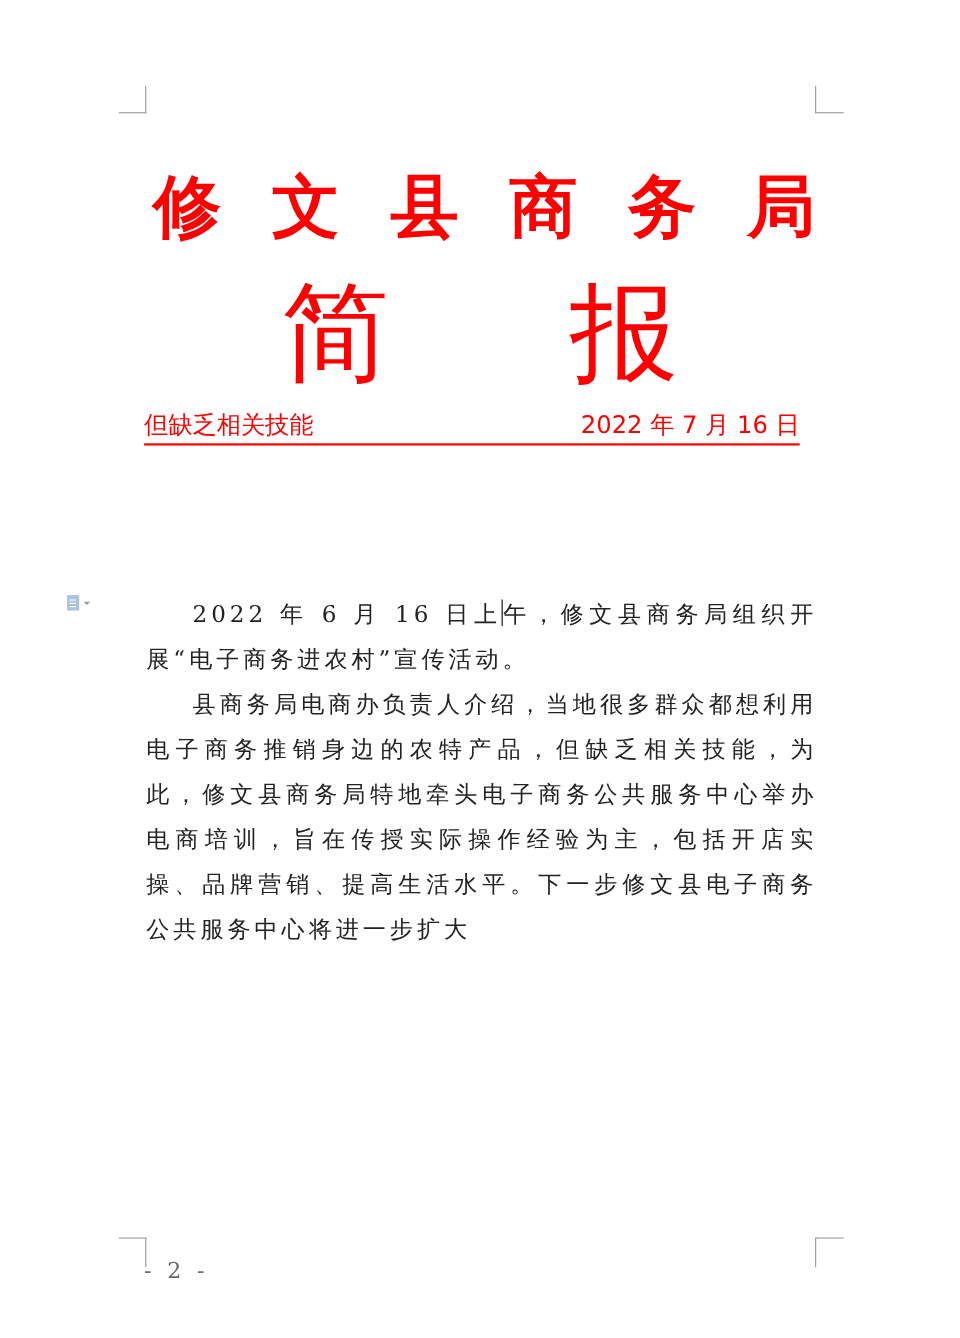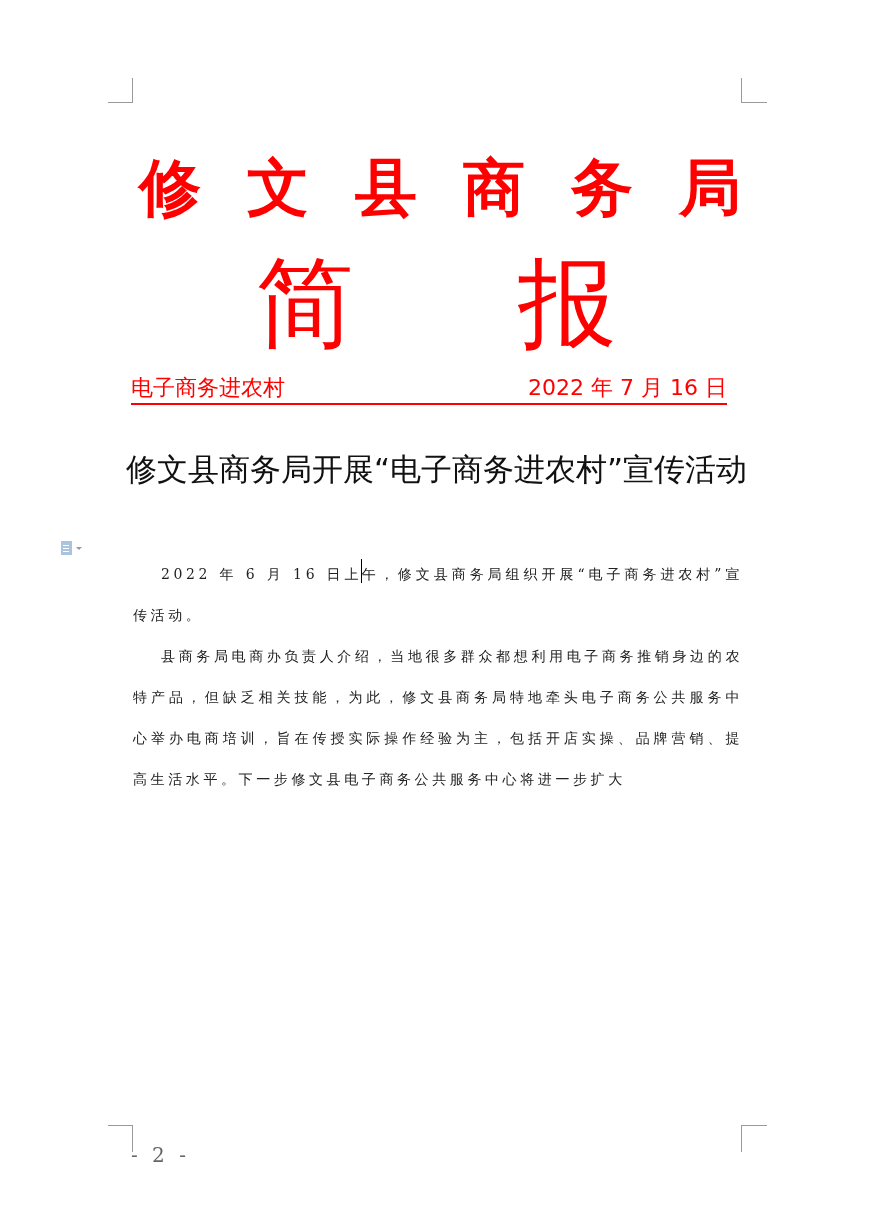--- a/index.html
+++ b/index.html
@@ -22,21 +22,21 @@
   .meta-row { position: absolute; left: 131px; top: 372px; width: 596px; height: 32px; color: #ff0000;
               font-family: "DejaVu Sans", sans-serif; font-size: 22px; line-height: 32px; }
   .meta-left { position: absolute; left: 0; top: 0; }
   .meta-right { position: absolute; right: 0; top: 0; }
   .red-rule { position: absolute; left: 131px; top: 403px; width: 596px; height: 2px; background: #ff0000; }
 
   .headline { position: absolute; left: 120px; top: 448px; width: 633px; text-align: center; color: #111;
               font-family: "DejaVu Sans", sans-serif; font-size: 31px; line-height: 42px; }
 
   .body-text { position: absolute; left: 133px; top: 538px; width: 610px; color: #222;
-               font-family: "DejaVu Serif", serif; font-size: 14px; line-height: 41px; letter-spacing: 3.6px; text-align: justify; margin-top: 16px; }
+               font-family: "DejaVu Serif", serif; font-size: 21px; line-height: 41px; letter-spacing: 3.6px; text-align: justify; }
   .body-text p { margin: 0; text-indent: 2em; }
   .caret { display: inline-block; width: 0; height: 24px; border-left: 1.5px solid #000; vertical-align: -4px; margin: 0 -1px; }
 
   .para-icon { position: absolute; left: 61px; top: 540px; width: 30px; height: 16px; display: flex; align-items: center; gap: 4px; }
   .para-icon .doc { width: 11px; height: 14px; background: #aac4e0; position: relative; }
   .para-icon .doc::before { content: ""; position: absolute; left: 2px; top: 4px; width: 6px; height: 1px; background: #fff; box-shadow: 0 3px 0 #fff, 0 6px 0 #fff; }
   .para-icon .arrow { width: 0; height: 0; border-left: 3px solid transparent; border-right: 3px solid transparent; border-top: 3px solid #999; }
 
   .page-number { position: absolute; left: 131px; top: 1143px; color: #666; font-family: "DejaVu Serif", serif; font-size: 20px; letter-spacing: 4px; }
 </style>
@@ -57,26 +57,25 @@
     <span>务</span>
     <span>局</span>
   </div>
 
   <div class="brief-title">
     <span class="c1">简</span>
     <span class="c2">报</span>
   </div>
 
   <div class="meta-row">
-    <span class="meta-left">电子商务进农村</span>
+    <span class="meta-left">但缺乏相关技能</span>
     <span class="meta-right">2022 年 7 月 16 日</span>
   </div>
   <div class="red-rule"></div>
 
-  <div class="headline">修文县商务局开展“电子商务进农村”宣传活动</div>
 
   <div class="para-icon">
     <span class="doc"></span>
     <span class="arrow"></span>
   </div>
 
   <div class="body-text">
     <p><span>2022 年 6 月 16 日上</span><span class="caret"></span><span>午，修文县商务局组织开展“电子商务进农村”宣传活动。</span></p>
     <p>县商务局电商办负责人介绍，当地很多群众都想利用电子商务推销身边的农特产品，但缺乏相关技能，为此，修文县商务局特地牵头电子商务公共服务中心举办电商培训，旨在传授实际操作经验为主，包括开店实操、品牌营销、提高生活水平。下一步修文县电子商务公共服务中心将进一步扩大</p>
   </div>

